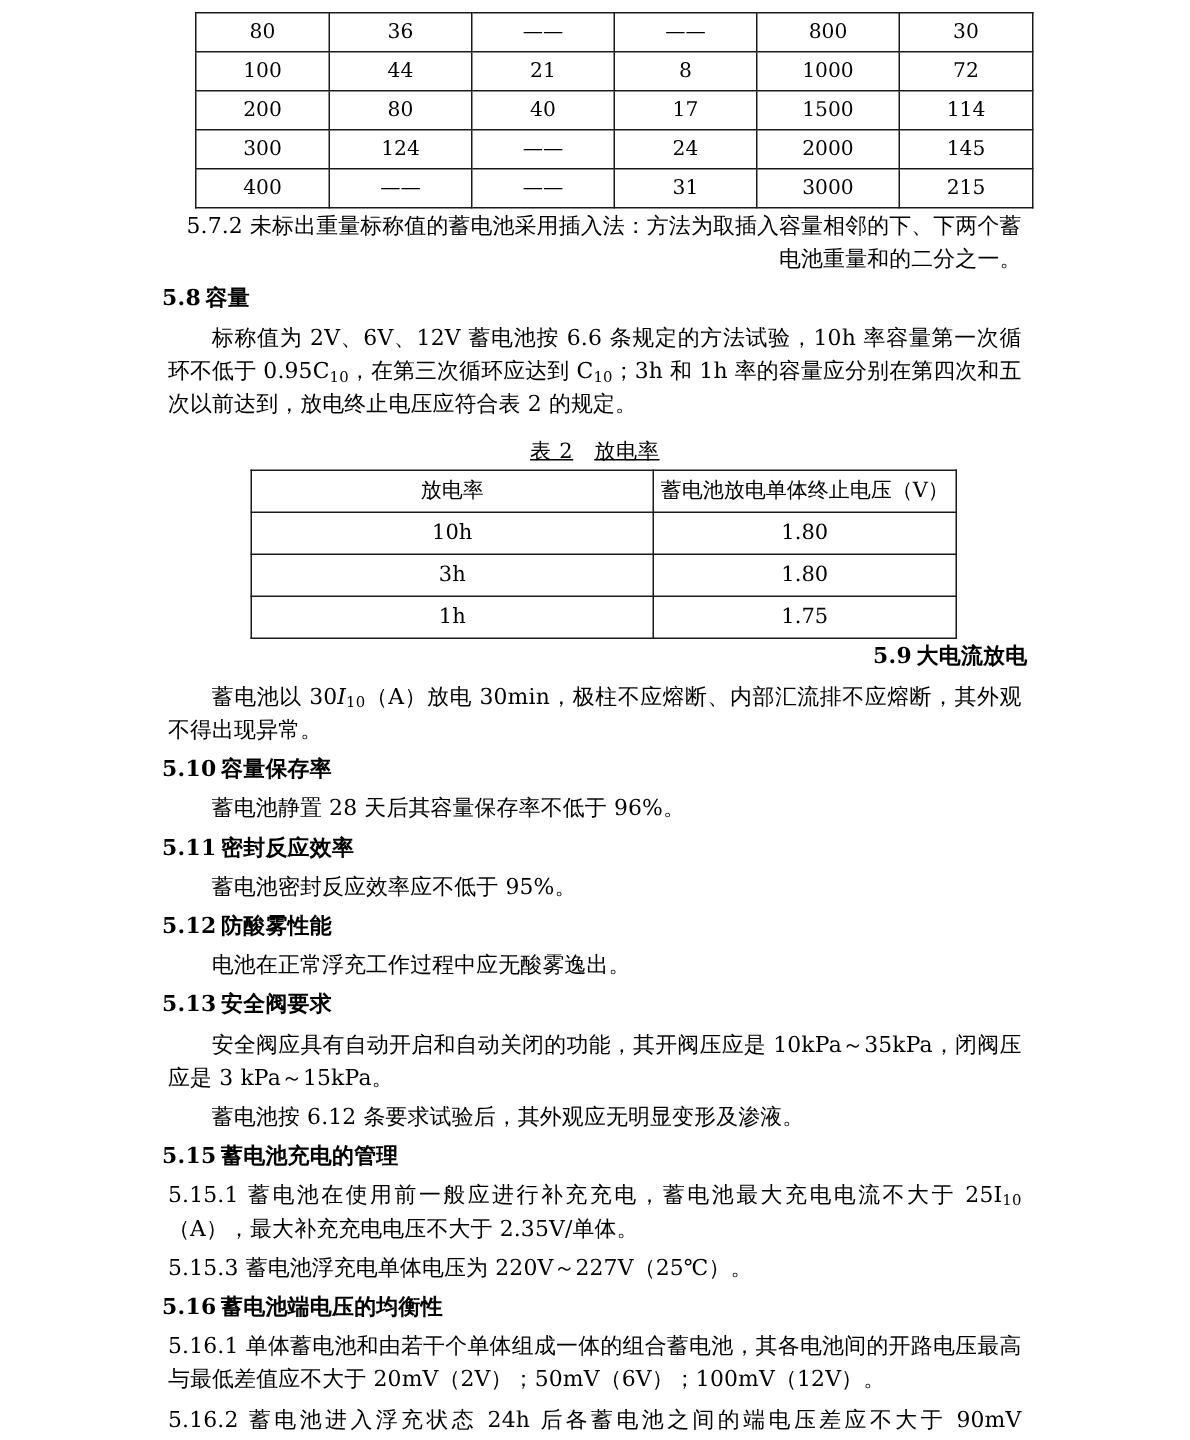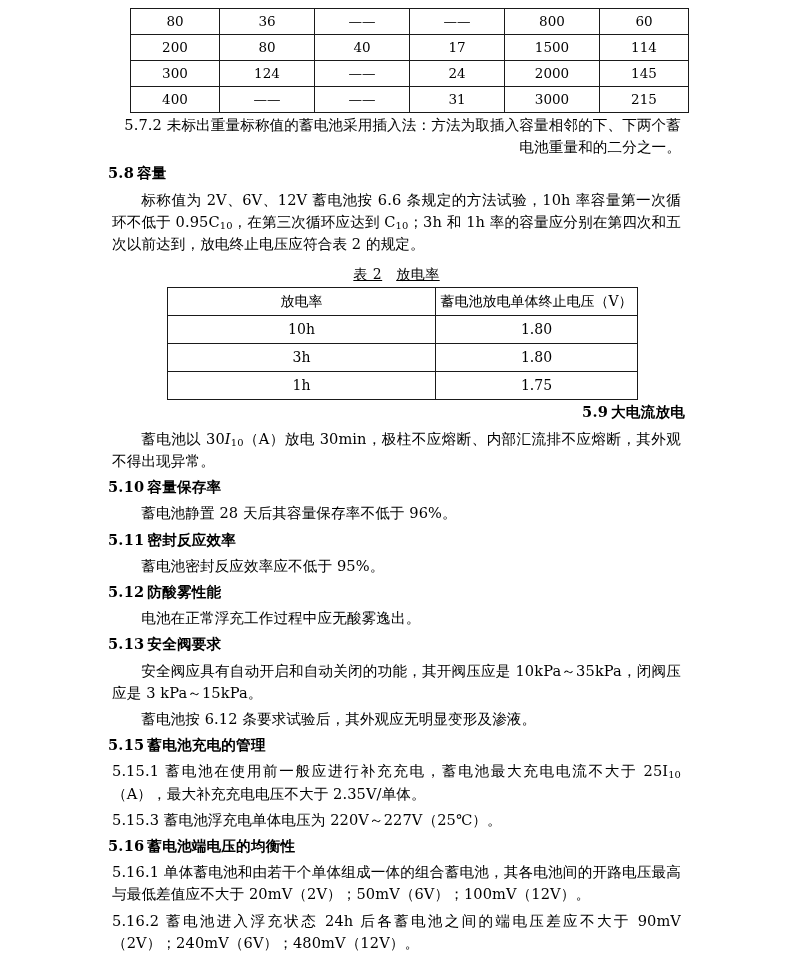--- a/index.html
+++ b/index.html
@@ -102,21 +102,29 @@
 <div class="page">
 
   <table class="tbl tbl-cont">
     <tbody>
       <tr>
         <td class="c0">80</td>
         <td class="c1">36</td>
         <td class="c2">——</td>
         <td class="c3">——</td>
         <td class="c4">800</td>
-        <td class="c5">60</td>
+        <td class="c5">30</td>
+      </tr>
+      <tr>
+        <td class="c0">100</td>
+        <td class="c1">44</td>
+        <td class="c2">21</td>
+        <td class="c3">8</td>
+        <td class="c4">1000</td>
+        <td class="c5">72</td>
       </tr>
       <tr>
         <td class="c0">200</td>
         <td class="c1">80</td>
         <td class="c2">40</td>
         <td class="c3">17</td>
         <td class="c4">1500</td>
         <td class="c5">114</td>
       </tr>
       <tr>

